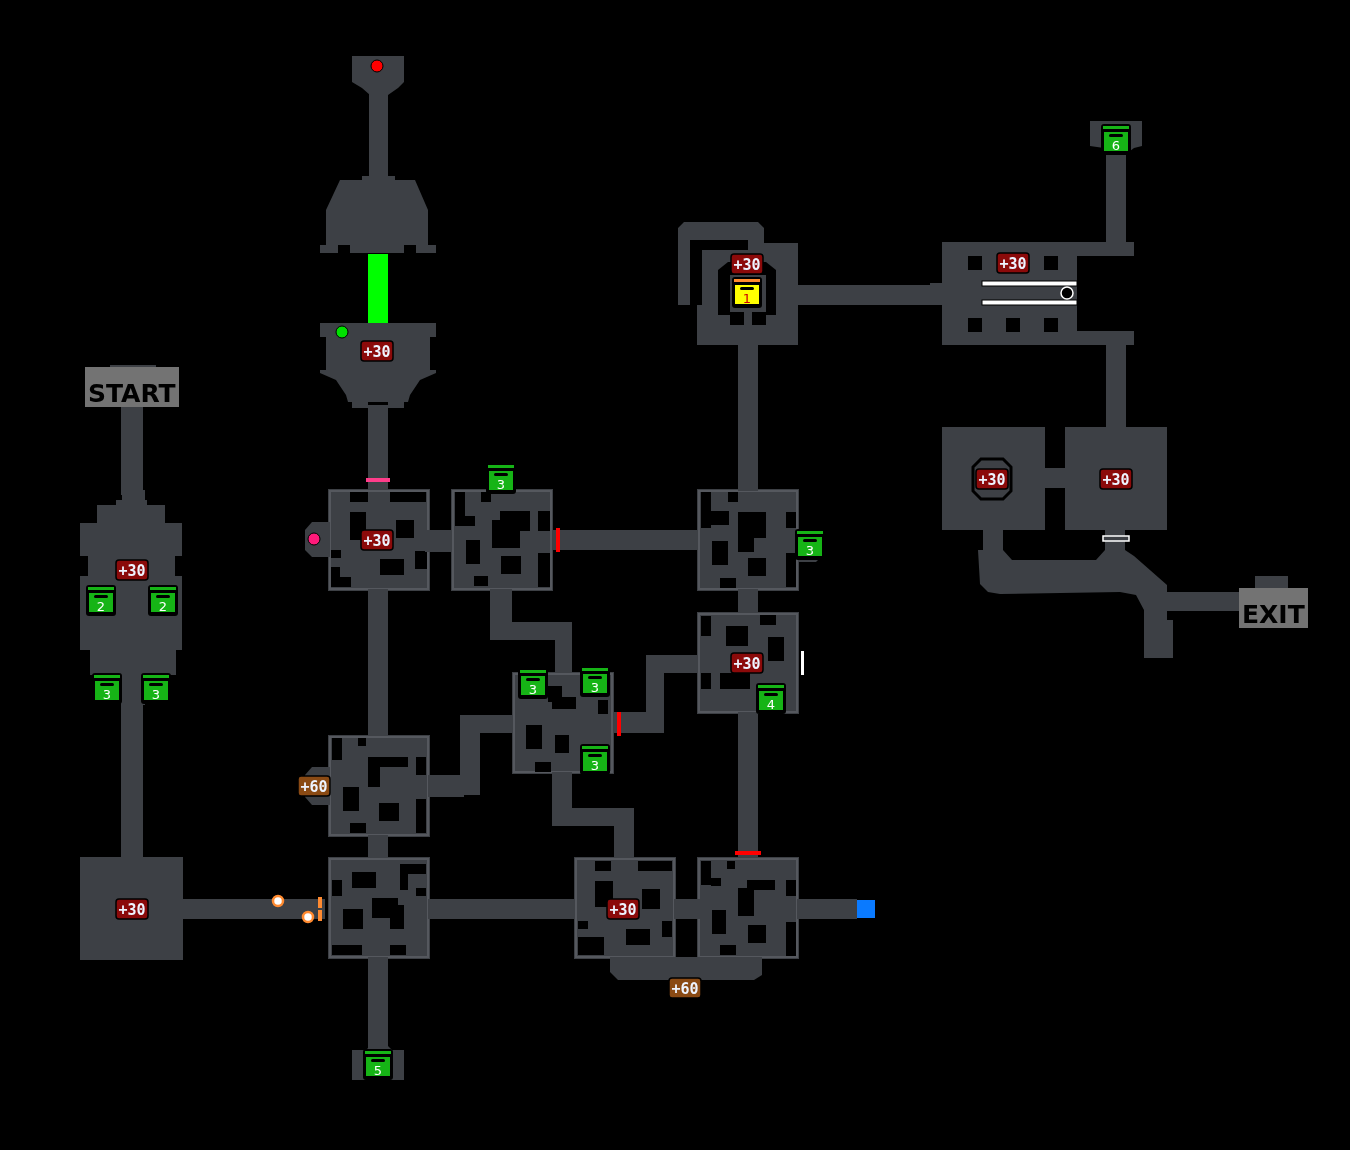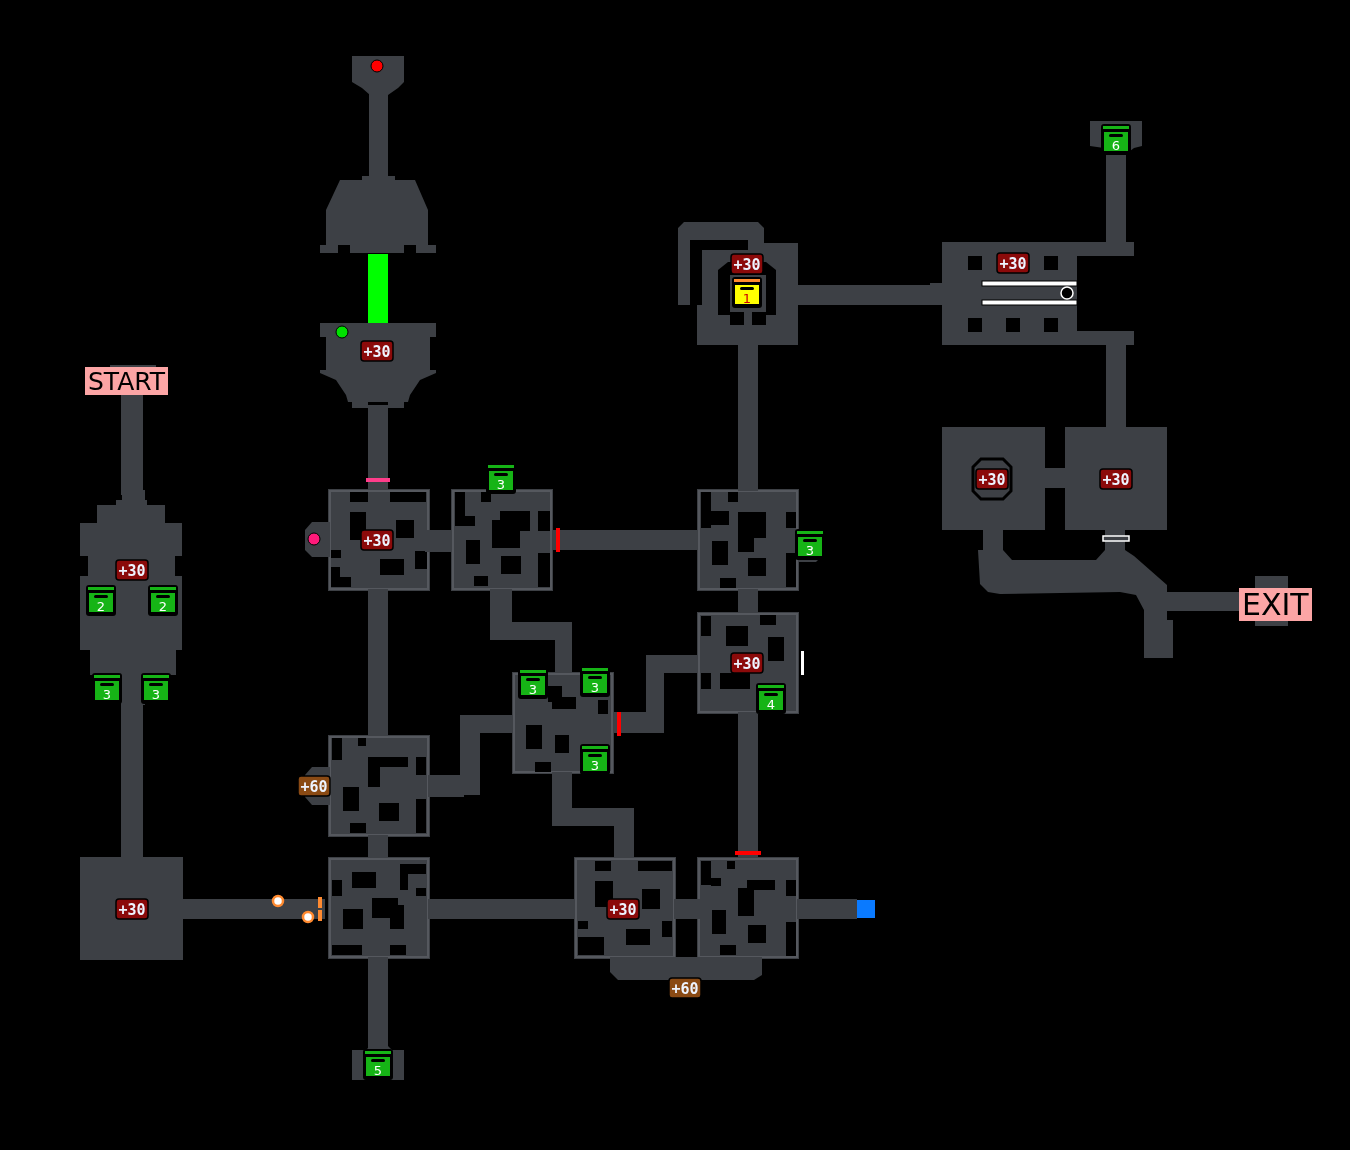--- a/index.html
+++ b/index.html
@@ -1,21 +1,21 @@
 <!DOCTYPE html>
 <html><head>
   <meta charset="utf-8">
   <style>
     html, body { margin: 0; padding: 0; background: #000; }
     body { width: 1350px; height: 1150px; position: relative; overflow: hidden; font-family: "DejaVu Sans", sans-serif; }
     #map { position: absolute; left: 0; top: 0; }
     .floor { fill: #3d4045; }
     .wall { fill: #000; }
     .room-border { fill: none; stroke: #55585e; stroke-width: 2; }
-    .label-box { position: absolute; background: #fca5a5; color: #000; font-family: "DejaVu Sans", sans-serif; font-weight: normal; line-height: 1; padding: 2px 3px 1px 3px; }
+    .label-box { position: absolute; background: #737373; color: #000; font-family: "DejaVu Sans", sans-serif; font-weight: bold; line-height: 1; padding: 14px 3px 1px 3px; }
   </style>
 </head>
 <body>
 
 <svg id="map" width="1350" height="1150" viewBox="0 0 1350 1150" xmlns="http://www.w3.org/2000/svg">
 
   <g>
     <rect class="floor" x="110" y="365" width="46" height="6"></rect>
     <rect class="floor" x="121" y="395" width="22" height="100"></rect>
     <polygon class="floor" points="122,490 145,490 145,500 147,500 147,505 165,505 165,523 182,523 182,556 175,556 175,576 182,576 182,650 176,650 176,675 168,675 168,700 145,700 145,705 122,705 122,700 98,700 98,675 90,675 90,650 80,650 80,576 88,576 88,556 80,556 80,523 97,523 97,505 116,505 116,500 122,500"></polygon>
@@ -358,13 +358,13 @@
         <rect x="732" y="277" width="30" height="31" rx="3" fill="#000"></rect>
         <rect x="734" y="279" width="26" height="3" fill="#ff8a30"></rect>
         <rect x="735" y="285" width="24" height="19" fill="#ffff00"></rect>
         <rect x="740" y="287" width="14" height="3" rx="1.5" fill="#000"></rect>
         <text x="747" y="303" text-anchor="middle" font-family="&quot;DejaVu Sans&quot;, sans-serif" font-size="13" fill="#cc0000">1</text>
       </g>
     </g>
 </svg>
 
 <div class="label-box" style="left:85px;top:367px;font-size:25px;">START</div>
-<div class="label-box" style="left:1239px;top:588px;font-size:30px;">EXIT</div>
+<div class="label-box" style="left:1239px;top:588px;font-size:25px;">EXIT</div>
 
 </body></html>

